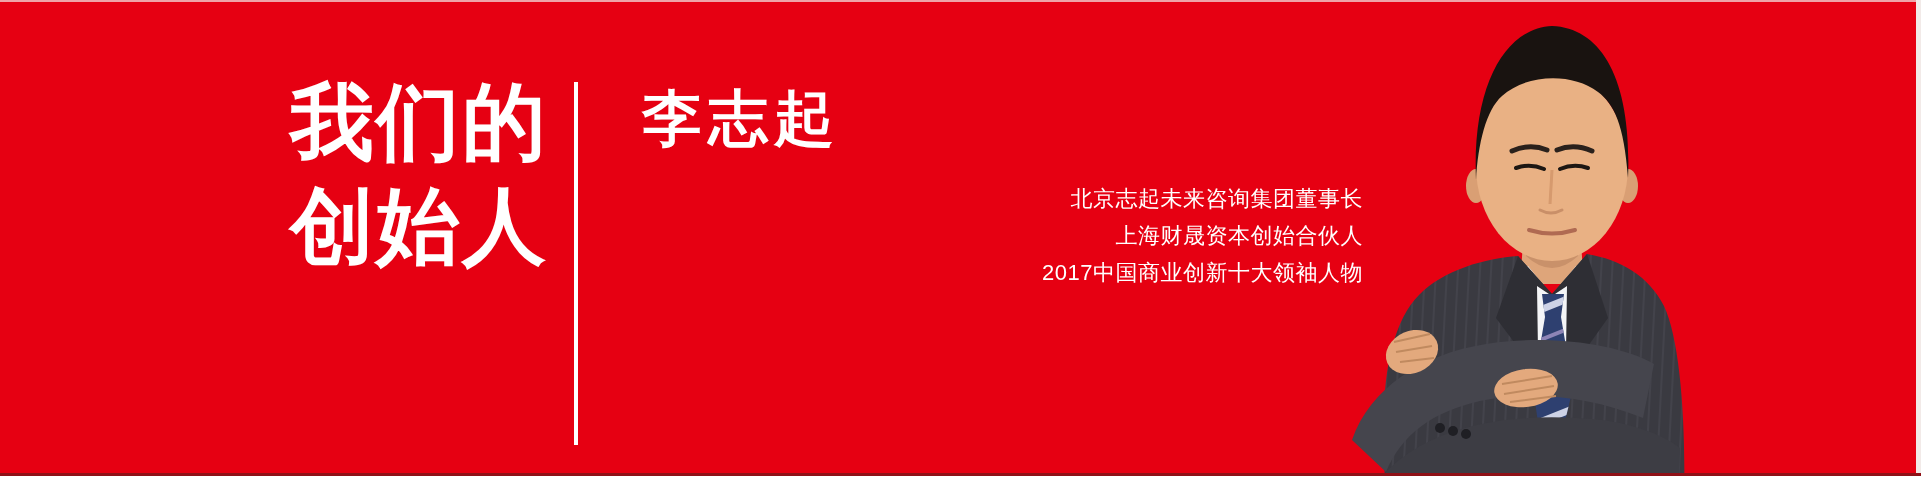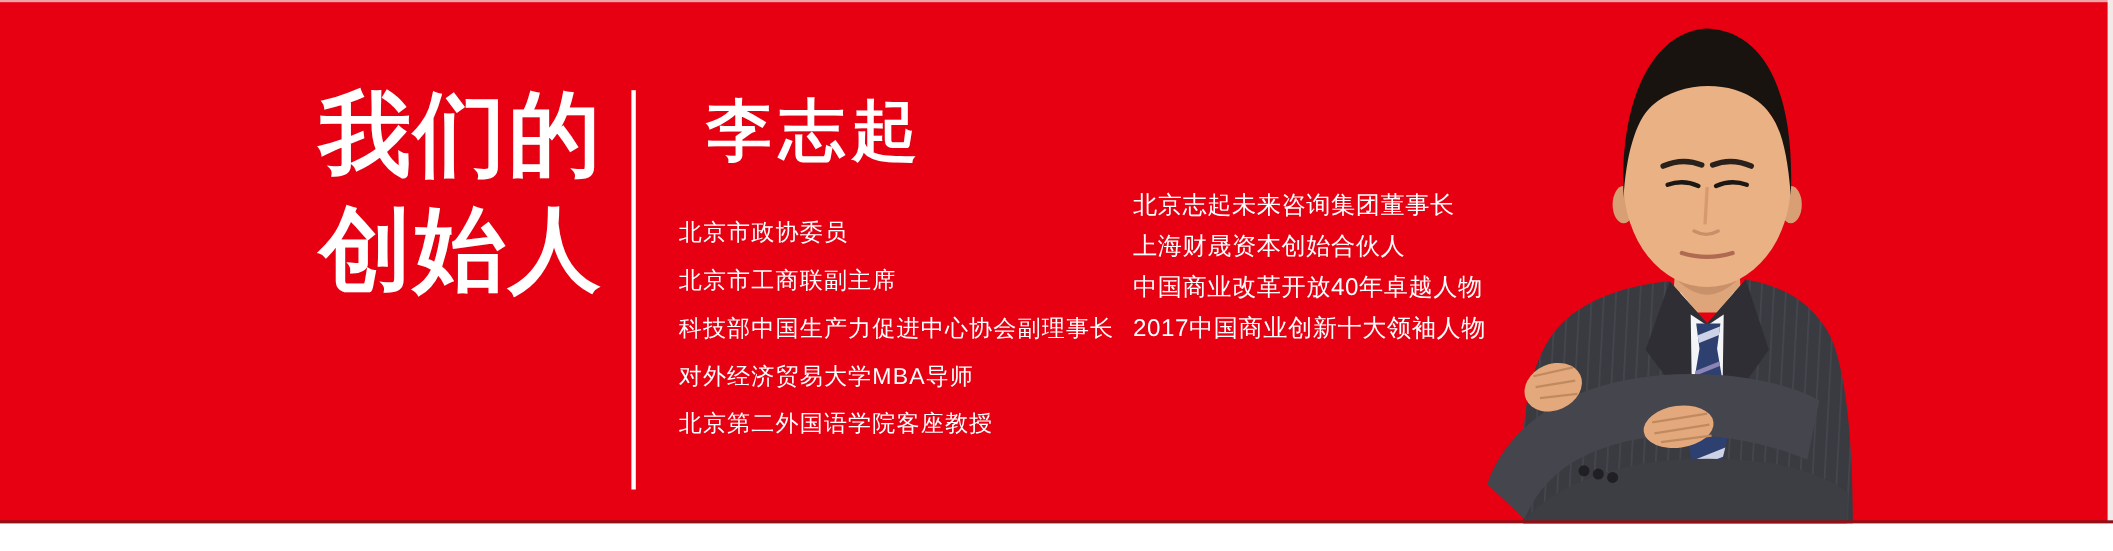--- a/index.html
+++ b/index.html
@@ -37,25 +37,26 @@
     top: 86px;
     font-family: "Liberation Serif", "DejaVu Serif", serif;
     font-size: 60px;
     line-height: 66px;
     font-weight: 700;
     letter-spacing: 6px;
     color: var(--text, #ffffff);
     white-space: nowrap;
   }
   ul.creds {
-    margin: 0; padding: 0;
+    margin: 12px; padding: 0;
     list-style: none;
     position: absolute;
     color: var(--text, #ffffff);
     white-space: nowrap;
+    text-align: right;
   }
   .creds-left  { left: 617px;  top: 190px; font-size: 21px; }
   .creds-left  li { line-height: 43.5px; height: 43.5px; letter-spacing: 1px; }
   .creds-right { left: 1030px; top: 168px; font-size: 22px; }
   .creds-right li { line-height: 37px; height: 37px; letter-spacing: 0.5px; }
   .portrait {
     position: absolute;
     left: 1290px;
     top: 18px;
     width: 410px;
@@ -89,32 +90,24 @@
 
   <div class="title">
     <div>我们的</div>
     <div>创始人</div>
   </div>
 
   <div class="divider"></div>
 
   <div class="name">李志起</div>
 
-  <ul class="creds creds-left">
-    <li>北京市政协委员</li>
-    <li>北京市工商联副主席</li>
-    <li>科技部中国生产力促进中心协会副理事长</li>
-    <li>对外经济贸易大学MBA导师</li>
-    <li>北京第二外国语学院客座教授</li>
-  </ul>
 
   <ul class="creds creds-right">
     <li>北京志起未来咨询集团董事长</li>
     <li>上海财晟资本创始合伙人</li>
-    <li>中国商业改革开放40年卓越人物</li>
     <li>2017中国商业创新十大领袖人物</li>
   </ul>
 
   <svg class="portrait" viewBox="0 0 410 483" xmlns="http://www.w3.org/2000/svg" aria-hidden="true">
     <defs>
       <pattern id="pinstripe" width="11" height="11" patternUnits="userSpaceOnUse" patternTransform="rotate(3)">
         <rect width="11" height="11" fill="#3a3a41"></rect>
         <line x1="5" y1="0" x2="5" y2="11" stroke="#4b4b54" stroke-width="1"></line>
       </pattern>
       <clipPath id="tieClip">

